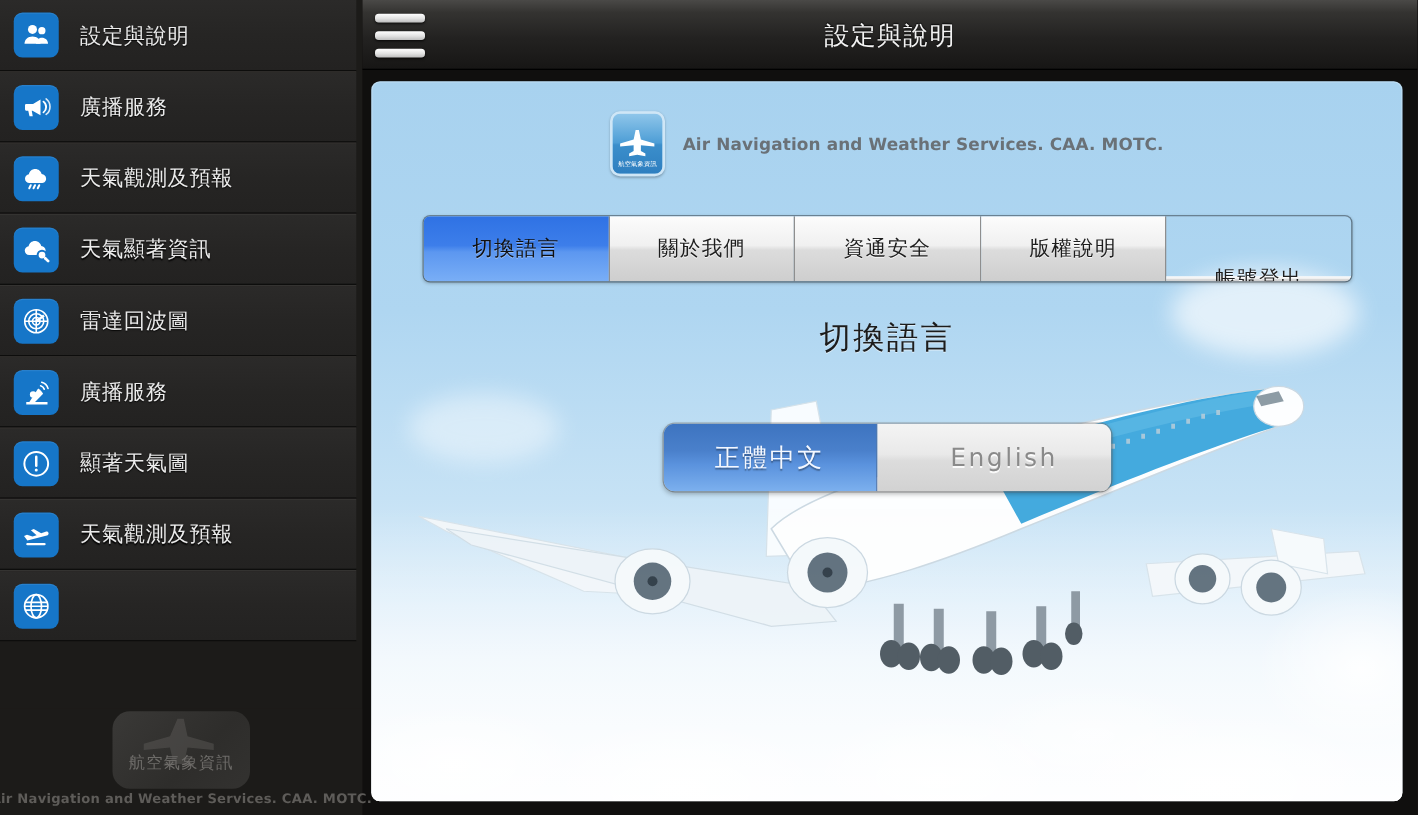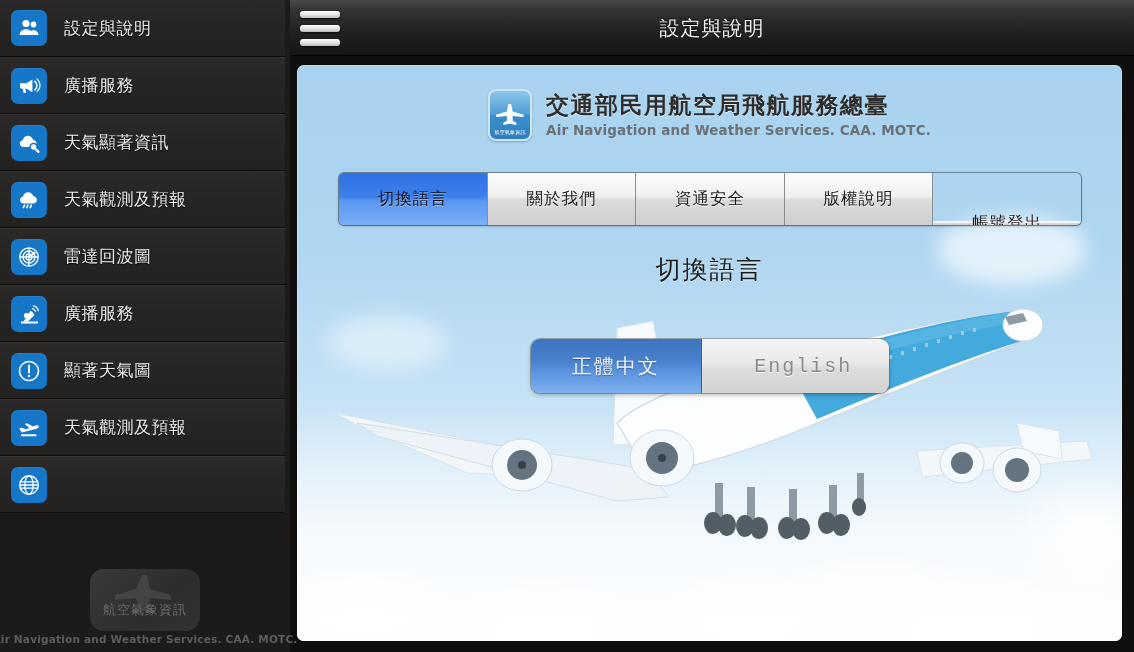--- a/index.html
+++ b/index.html
@@ -185,21 +185,20 @@
     font-size:25px; color:#1c1c1c; letter-spacing:2px;
     text-shadow:0 1px 0 rgba(255,255,255,.55);
   }
 
   .lang-toggle{
     position:absolute; top:274px; left:50%; transform:translateX(-50%);
     width:358px; height:54px;
     display:flex;
     border-radius:9px; overflow:hidden;
     box-shadow:0 2px 4px rgba(0,0,0,.28), 0 0 0 1px rgba(120,120,120,.55);
-    font-family:Liberation Mono, monospace;
   }
   .lang-opt{
     flex:1 1 0; display:flex; align-items:center; justify-content:center;
     font-size:20px; letter-spacing:2px; cursor:pointer;
   }
   .lang-opt.sel{
     background:linear-gradient(to bottom,#3d74c0 0%,#4a80cb 40%,#5a92dd 60%,#7cb0ee 100%);
     color:#f4f8ff;
     text-shadow:0 1px 1px rgba(0,0,0,.35);
     border-right:1px solid #335f9e;
@@ -233,45 +232,45 @@
 
       <div class="side-item">
         <span class="side-ico">
           <svg width="25" height="25" viewBox="0 0 25 25" fill="#fff">
             <path d="M3 11.2v3.2c0 .7.5 1.2 1.2 1.2h1.4l1 4.4h2.6l-.8-4.4h.6l6.4 3.6V6.6L9.4 10.2H4.2C3.5 10.2 3 10.6 3 11.2z"></path>
             <path d="M17.8 8.3c1.3 1 2.1 2.6 2.1 4.3s-.8 3.3-2.1 4.3" stroke="#fff" stroke-width="1.5" fill="none" stroke-linecap="round"></path>
             <path d="M19.9 6.1c1.9 1.4 3.1 3.7 3.1 6.2 0 2.5-1.2 4.8-3.1 6.2" stroke="#fff" stroke-width="1.3" fill="none" stroke-linecap="round" opacity=".85"></path>
           </svg>
         </span>
         <span class="side-label">廣播服務</span>
-      </div>
-
-      <div class="side-item">
-        <span class="side-ico">
-          <svg width="25" height="25" viewBox="0 0 25 25" fill="#fff">
-            <path d="M6.4 17c-2 0-3.6-1.6-3.6-3.6 0-1.8 1.4-3.3 3.1-3.5.4-2.4 2.5-4.2 5-4.2 2.5 0 4.6 1.8 5.1 4.1 2 .1 3.5 1.7 3.5 3.7 0 2-1.6 3.5-3.6 3.5z"></path>
-            <circle cx="16.6" cy="17" r="3.5" fill="#fff" stroke="#1676c8" stroke-width="1.6"></circle>
-            <path d="M19.2 19.6l2.3 2.3" stroke="#fff" stroke-width="2.2" stroke-linecap="round"></path>
-          </svg>
-        </span>
-        <span class="side-label">天氣顯著資訊</span>
       </div>
 
       <div class="side-item">
         <span class="side-ico">
           <svg width="25" height="25" viewBox="0 0 25 25" fill="#fff">
             <path d="M6.6 16.4c-2 0-3.6-1.6-3.6-3.5 0-1.8 1.4-3.3 3.1-3.5C6.5 7 8.6 5.2 11.2 5.2c2.5 0 4.6 1.7 5.1 4 2 .1 3.6 1.7 3.6 3.7 0 2-1.7 3.5-3.7 3.5z"></path>
             <g stroke="#fff" stroke-width="1.6" stroke-linecap="round">
               <path d="M7.6 18.2l-1.2 2.4"></path>
                 <path d="M11 18.2l-1.2 2.4"></path>
                 <path d="M14.4 18.2l-1.2 2.4"></path>
             </g>
           </svg>
         </span>
         <span class="side-label">天氣觀測及預報</span>
+      </div>
+
+      <div class="side-item">
+        <span class="side-ico">
+          <svg width="25" height="25" viewBox="0 0 25 25" fill="#fff">
+            <path d="M6.4 17c-2 0-3.6-1.6-3.6-3.6 0-1.8 1.4-3.3 3.1-3.5.4-2.4 2.5-4.2 5-4.2 2.5 0 4.6 1.8 5.1 4.1 2 .1 3.5 1.7 3.5 3.7 0 2-1.6 3.5-3.6 3.5z"></path>
+            <circle cx="16.6" cy="17" r="3.5" fill="#fff" stroke="#1676c8" stroke-width="1.6"></circle>
+            <path d="M19.2 19.6l2.3 2.3" stroke="#fff" stroke-width="2.2" stroke-linecap="round"></path>
+          </svg>
+        </span>
+        <span class="side-label">天氣顯著資訊</span>
       </div>
 
       <div class="side-item">
         <span class="side-ico">
           <svg width="26" height="26" viewBox="0 0 26 26" fill="none" stroke="#fff" stroke-width="1.3">
             <circle cx="13" cy="13" r="9.2"></circle>
               <circle cx="13" cy="13" r="6"></circle>
               <circle cx="13" cy="13" r="3"></circle>
             <path d="M3.8 13h18.4M13 3.8v18.4"></path>
             <path d="M13 13l6.2-4.6" stroke-width="2"></path>
@@ -442,21 +441,20 @@
       </svg>
 
       <div class="brand">
         <div class="brand-ico">
           <svg width="30" height="22" viewBox="0 0 30 22" fill="#fff">
             <path d="M13.5 0h2.6l1.6 7.5 10.8 3.2v2.4l-10.8-1v4.6l3.6 2.1V21l-6.5-1.2L8.3 21v-2.2l3.6-2.1v-4.6L1.1 13.1v-2.4L11.9 7.5z"></path>
           </svg>
           <span class="bico-cap">航空氣象資訊</span>
         </div>
         <div class="brand-txt">
-          <h1>交通部民用航空局飛航服務總臺</h1>
           <h2>Air Navigation and Weather Services. CAA. MOTC.</h2>
         </div>
       </div>
 
       <div class="tabbar">
         <div class="tab active">切換語言</div>
         <div class="tab">關於我們</div>
         <div class="tab">資通安全</div>
         <div class="tab">版權說明</div>
         <div class="tab">帳號登出</div>

